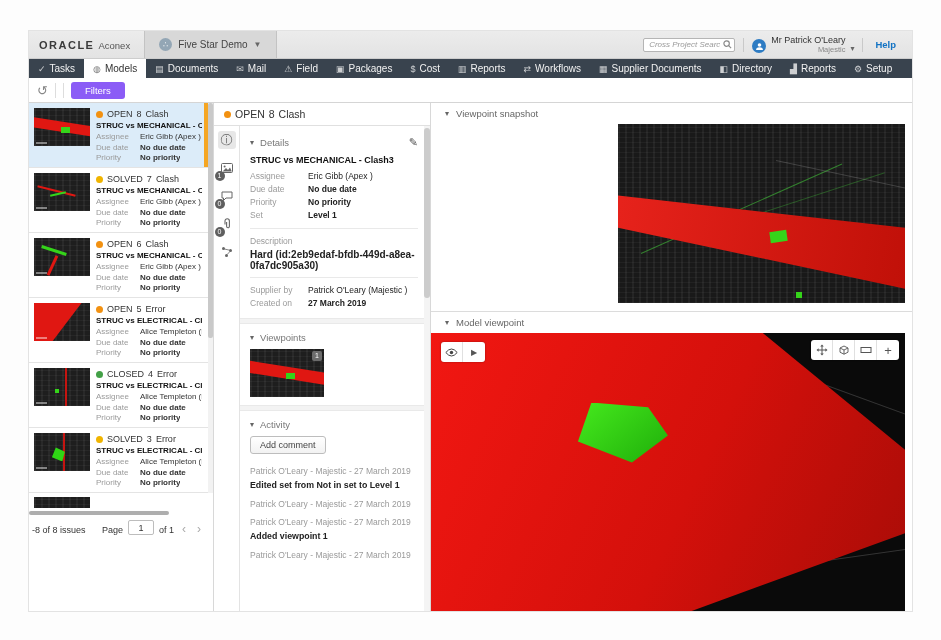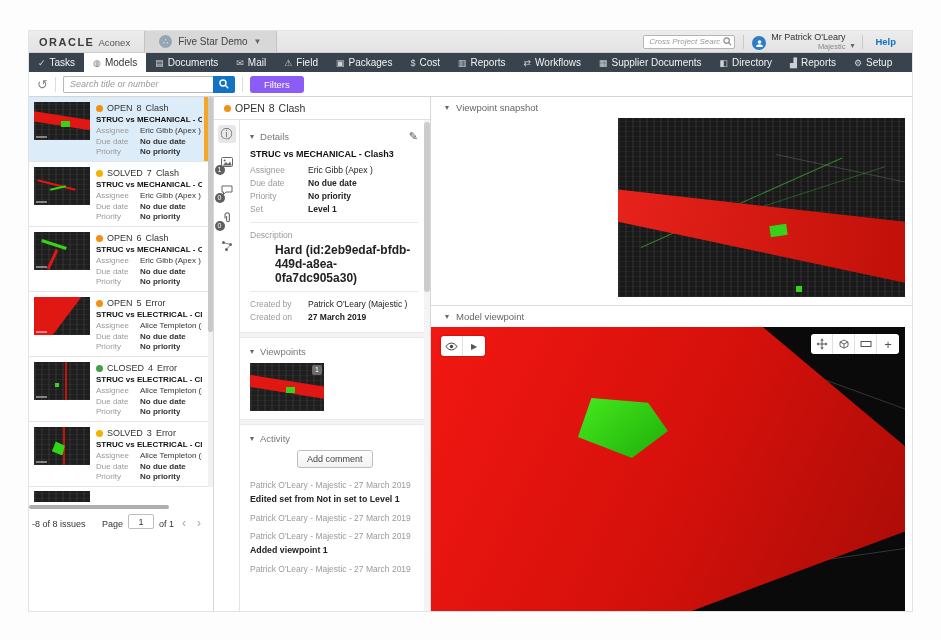--- a/index.html
+++ b/index.html
@@ -1,20 +1,20 @@
 <!DOCTYPE html>
 <html><head>
 <meta charset="utf-8">
 <style>
   * { box-sizing: border-box; margin: 0; padding: 0; }
   body { width: 941px; height: 640px; background: #fdfdfd; font-family: "Liberation Sans", sans-serif; position: relative; overflow: hidden; }
   .app { position: absolute; left: 28px; top: 30px; width: 885px; height: 582px; background: #fff; border: 1px solid #e3e3e3; display: flex; flex-direction: column; overflow: hidden; }
 
   
-  .topbar { height: 22px; flex: none; background: linear-gradient(#ececec,#e3e3e3); border-bottom: 1px solid #cdcdcd; display: flex; align-items: center; font-size: 10px; color: #444; }
+  .topbar { height: 28px; flex: none; background: linear-gradient(#ececec,#e3e3e3); border-bottom: 1px solid #cdcdcd; display: flex; align-items: center; font-size: 10px; color: #444; }
   .brand { display: flex; align-items: baseline; gap: 4px; padding: 0 14px 0 10px; }
   .brand b { font-size: 11px; letter-spacing: 1.5px; color: #3b3b3b; }
   .brand span { font-size: 9.5px; color: #555; }
   .proj-tab { height: 100%; background: #d8d8d8; border-left: 1px solid #c3c3c3; border-right: 1px solid #c3c3c3; display: flex; align-items: center; gap: 6px; padding: 0 14px; cursor: pointer; }
   .proj-logo { width: 13px; height: 13px; border-radius: 50%; background: #93a6b5; color: #fff; font-size: 8px; line-height: 13px; text-align: center; }
   .chev { font-size: 8px; color: #666; }
   .top-right { margin-left: auto; display: flex; align-items: center; gap: 8px; padding-right: 6px; }
   .cps { position: relative; }
   .cps input { width: 92px; height: 14px; border: 1px solid #b5b5b5; border-radius: 2px; font-size: 8px; font-style: italic; color: #555; padding: 0 14px 0 5px; background: #fff; }
   .cps input::placeholder { color: #999; font-style: italic; }
@@ -99,21 +99,21 @@
   .sec-head .edit { margin-left: auto; color: #555; font-size: 11px; cursor: pointer; }
   .d-title { font-weight: bold; font-size: 9px; color: #111; margin-bottom: 5px; }
   .d-row { display: flex; line-height: 13px; }
   .d-l { width: 58px; color: #9a9a9a; flex: none; }
   .d-v { color: #222; }
   .d-v.b { font-weight: bold; }
   .hdiv { border: 0; border-top: 1px solid #e9e9e9; margin: 6px 0; }
   .gap { height: 6px; background: #f3f3f3; margin: 8px -12px 8px -10px; border-top: 1px solid #e9e9e9; border-bottom: 1px solid #e9e9e9; }
   .vp-thumb { width: 74px; height: 48px; background: #1e1e1e; position: relative; overflow: hidden; cursor: pointer; }
   .vp-badge { position: absolute; right: 2px; top: 2px; background: rgba(120,120,120,.85); color: #fff; font-size: 7px; width: 10px; height: 10px; border-radius: 2px; text-align: center; line-height: 10px; }
-  .add-comment { display: inline-block; border: 1px solid #bdbdbd; border-radius: 3px; padding: 3px 9px; font-size: 9px; color: #444; background: linear-gradient(#fff,#f2f2f2); cursor: pointer; margin-bottom: 4px; margin-left: 47px; }
+  .add-comment { display: inline-block; border: 1px solid #bdbdbd; border-radius: 3px; padding: 3px 9px; font-size: 9px; color: #444; background: linear-gradient(#fff,#f2f2f2); cursor: pointer; margin-bottom: 4px; }
   .a-meta { color: #9a9a9a; font-size: 8.5px; margin: 8px 0 3px; }
   .a-text { color: #222; font-size: 8.8px; font-weight: bold; white-space: pre-line; line-height: 12px; }
   .mid-vtrack { position: absolute; right: 0; top: 0; bottom: 0; width: 6px; background: #f4f4f4; }
   .mid-vthumb { position: absolute; right: 0; top: 2px; width: 6px; height: 170px; background: #cccccc; border-radius: 3px; }
 
   
   .rp-head { height: 21px; flex: none; display: flex; align-items: center; gap: 7px; padding: 0 14px; color: #666; font-size: 9.5px; }
   .snap-wrap { height: 188px; flex: none; position: relative; border-bottom: 1px solid #dcdcdc; }
   .snap { position: absolute; right: 7px; top: 0; width: 287px; height: 179px; background: #191919; overflow: hidden; }
   .noise { position: absolute; inset: 0; background: repeating-linear-gradient(90deg, rgba(255,255,255,.05) 0 2px, transparent 2px 7px), repeating-linear-gradient(0deg, rgba(255,255,255,.04) 0 1px, transparent 1px 5px); }
@@ -237,29 +237,20 @@
     <div class="tab">
         <span class="ticon">⚙</span>
         <span>Setup</span>
       </div>
   </div>
 
 
   <div class="toolbar">
     <span class="refresh">↺</span>
     <span class="tsep"></span>
-    <span class="searchbox">
-      <input type="text" placeholder="Search title or number" style="">
-      <span class="search-btn">
-        <svg width="10" height="10" viewBox="0 0 10 10">
-            <circle cx="4" cy="4" r="3" fill="none" stroke="#fff" stroke-width="1.4"></circle>
-            <line x1="6.3" y1="6.3" x2="9.2" y2="9.2" stroke="#fff" stroke-width="1.4"></line>
-          </svg>
-      </span>
-    </span>
     <span class="tsep"></span>
     <span class="filters-btn">Filters</span>
   </div>
 
   <div class="content">
 
     <div class="left">
       <div class="list">
         <div class="issue selected">
           <div class="thumb t1">
@@ -520,24 +511,24 @@
               <span class="d-v b">No priority</span>
             </div>
           <div class="d-row">
               <span class="d-l">Set</span>
               <span class="d-v b">Level 1</span>
             </div>
           <hr class="hdiv">
           <div class="d-row" style="line-height:12px;">
               <span style="color:#9a9a9a">Description</span>
             </div>
-          <div class="d-v b" style="font-size:12px; margin-top:2px;margin-left:25px;">Hard (id:2eb9edaf-bfdb-449d-a8ea-0fa7dc905a30)</div>
+          <div class="d-v b" style="font-size:10px; margin-top:2px;">Hard (id:2eb9edaf-bfdb-449d-a8ea-0fa7dc905a30)</div>
           <hr class="hdiv">
           <div class="d-row">
-              <span class="d-l">Created by</span>
+              <span class="d-l">Supplier by</span>
               <span class="d-v">Patrick O'Leary (Majestic )</span>
             </div>
           <div class="d-row">
               <span class="d-l">Created on</span>
               <span class="d-v b">27 March 2019</span>
             </div>
           <div class="gap"></div>
           <div class="sec-head">
             <span class="chev">▾</span>
             <span>Viewpoints</span>

